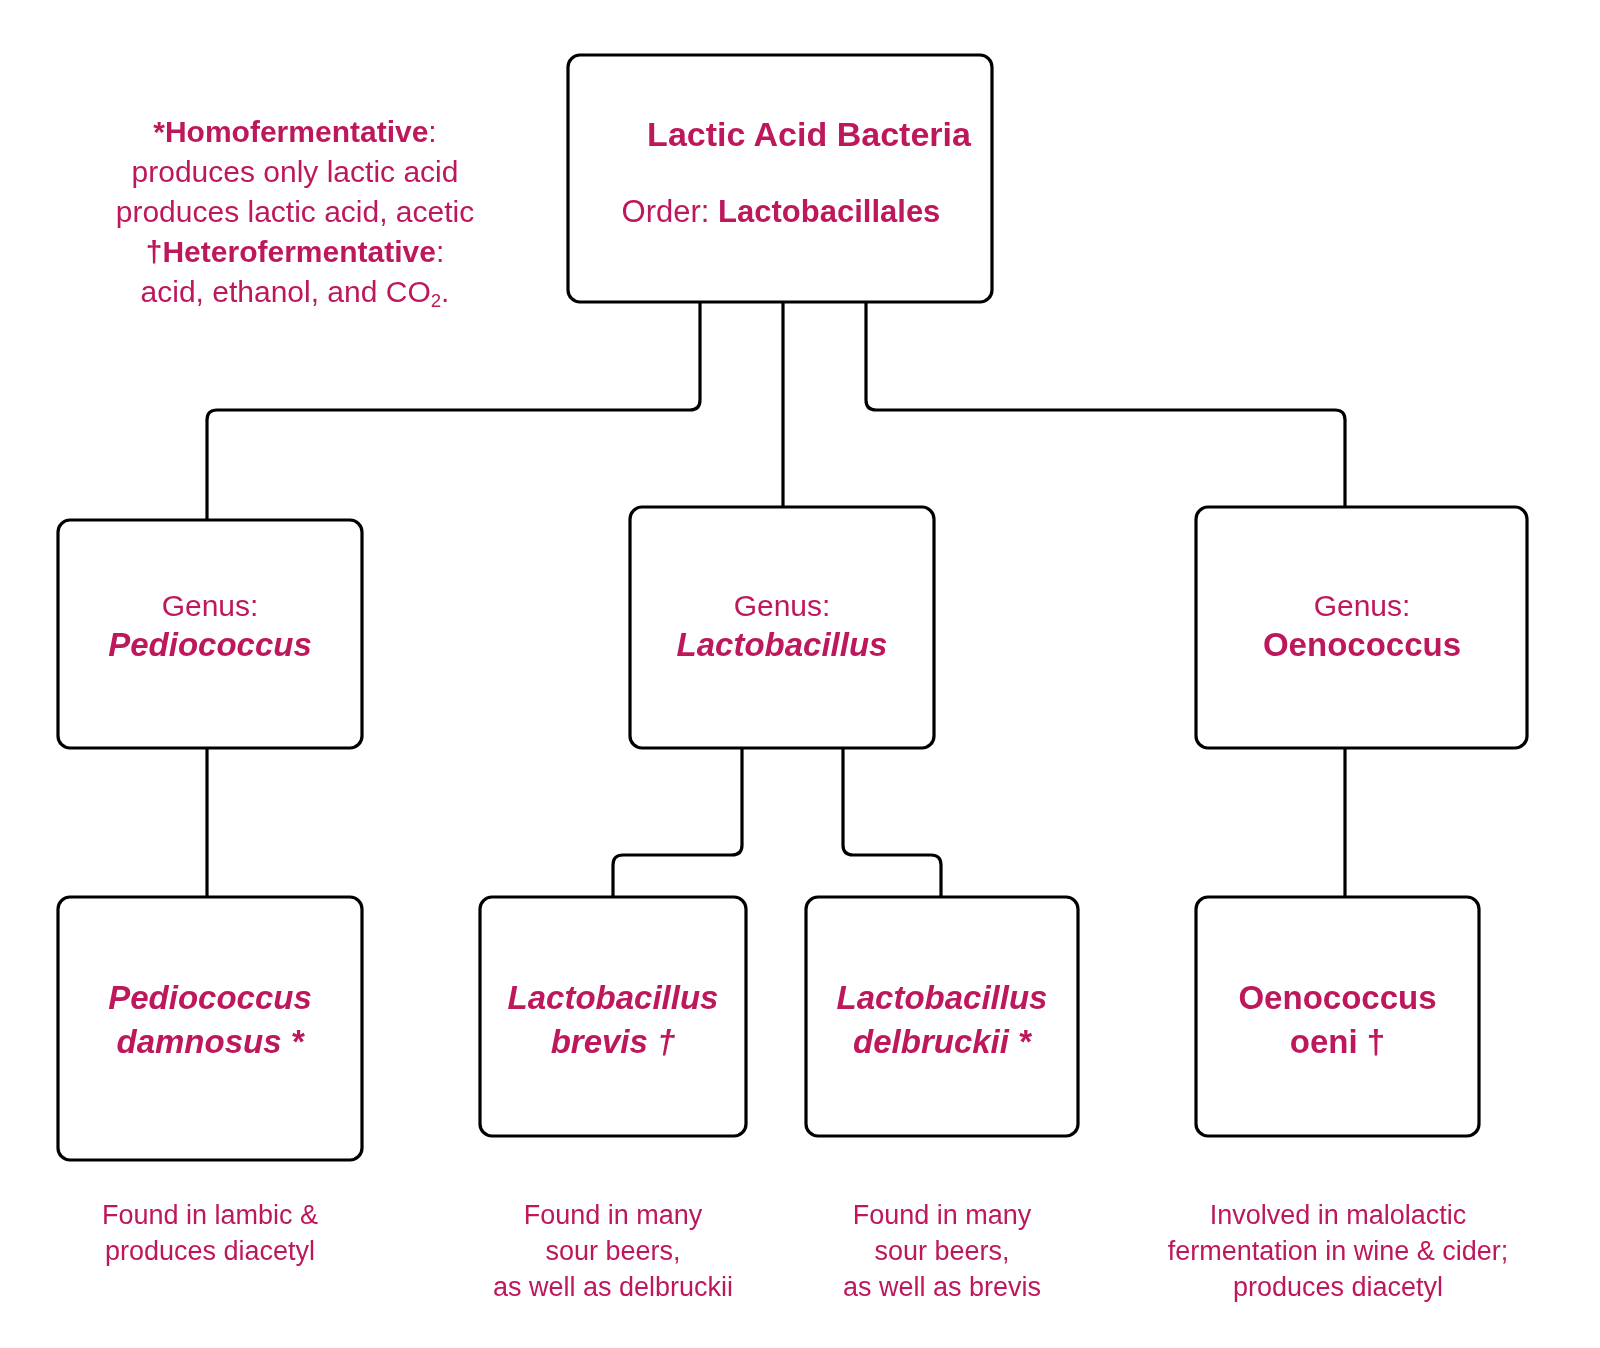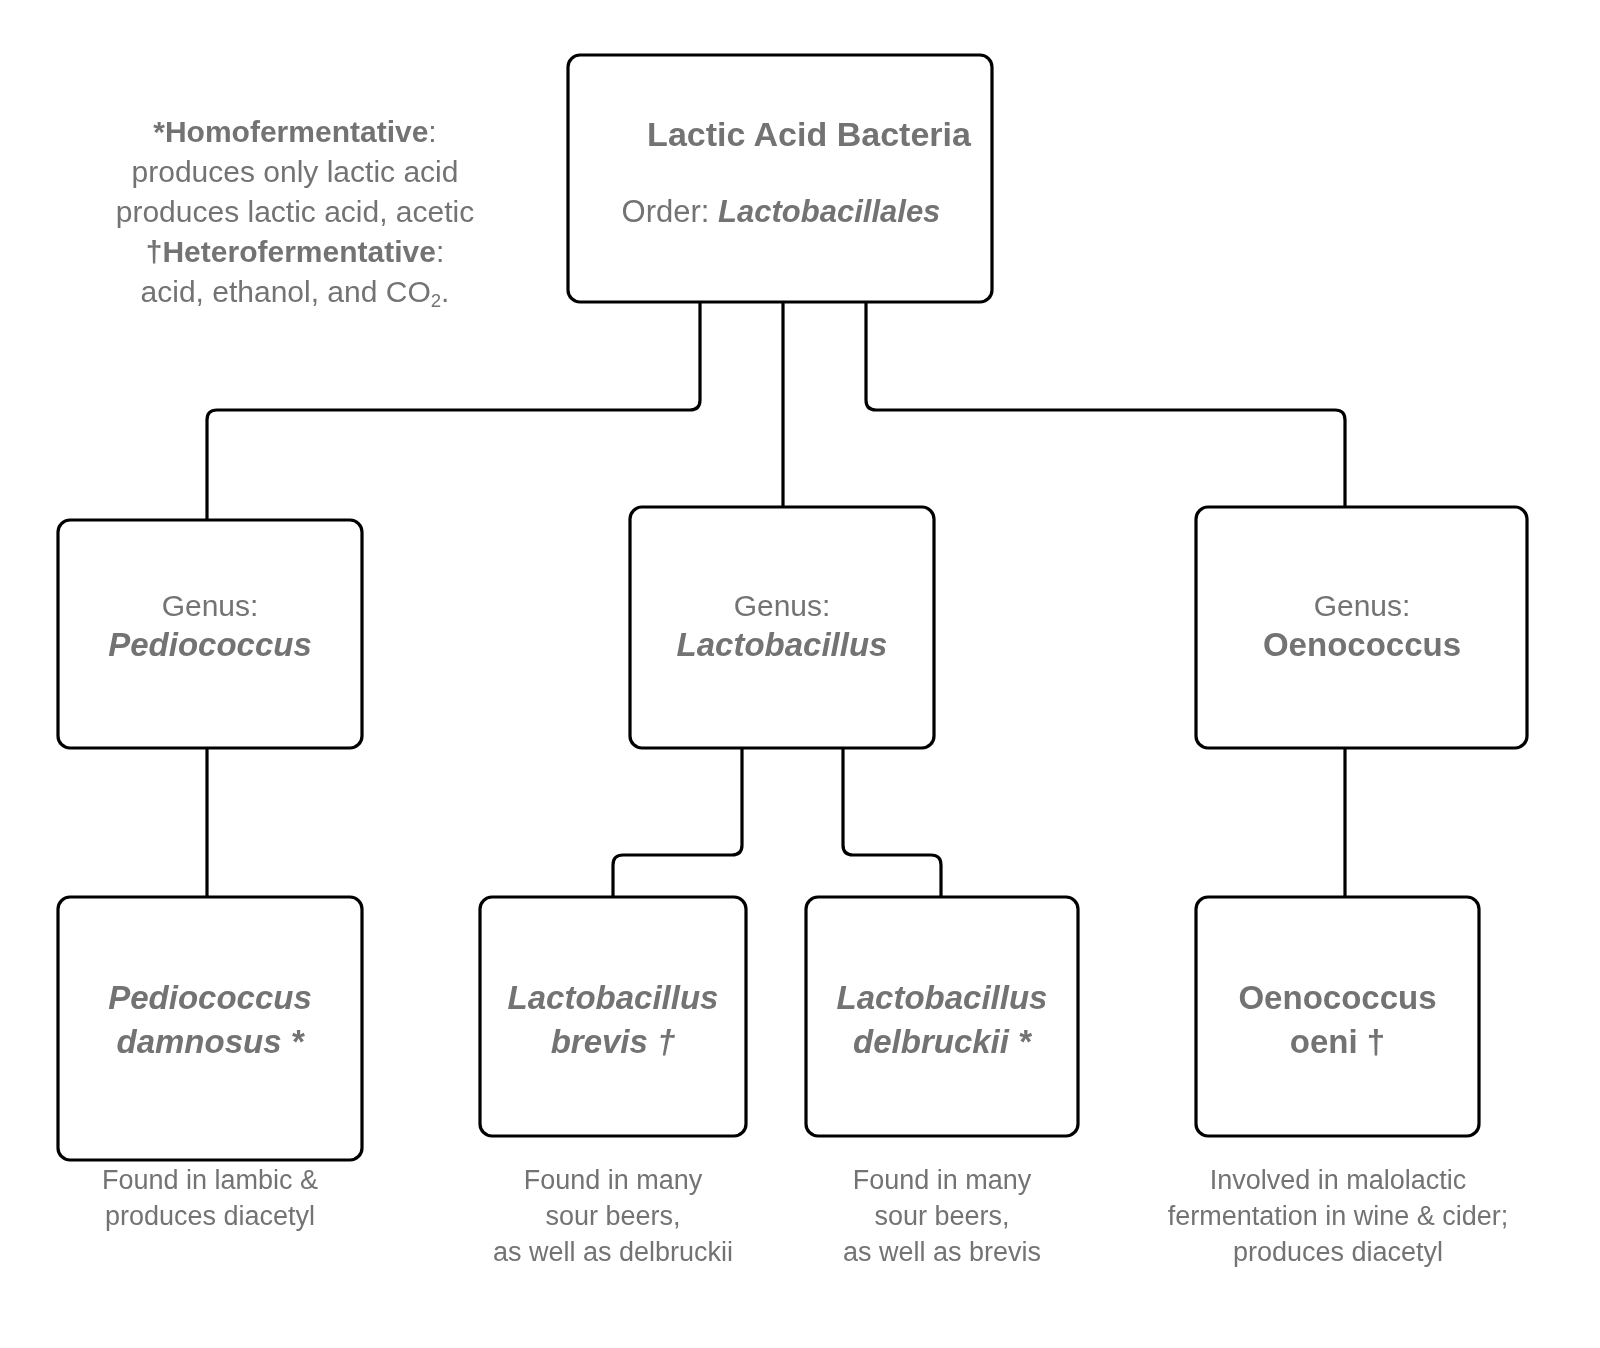--- a/index.html
+++ b/index.html
@@ -35,21 +35,21 @@
     stroke: #000000;
     stroke-width: 3.2;
     stroke-linecap: butt;
     stroke-linejoin: round;
   }
   
   .txt {
     position: absolute;
     text-align: center;
     line-height: 1.3;
-    color: #737373;
+    color: #be185d;
     -webkit-font-smoothing: antialiased;
   }
   .legend {
     left: 60px;
     top: 112px;
     width: 470px;
     font-size: 30px;
     line-height: 1.33;
     text-align: center;
   }
@@ -63,21 +63,21 @@
     font-size: 34px;
     font-weight: bold;
   }
   .root-sub {
     left: 566px;
     top: 192px;
     width: 430px;
     font-size: 31px;
     font-weight: normal;
   }
-  .root-sub .sci { font-weight: bold; font-style: italic; }
+  .root-sub .sci { font-weight: bold; }
 
   .genus-label {
     font-size: 30px;
     font-weight: normal;
     width: 310px;
   }
   .genus-name {
     font-size: 33px;
     font-weight: bold;
     width: 310px;
@@ -88,20 +88,21 @@
     font-size: 33px;
     font-weight: bold;
     line-height: 1.32;
   }
   .species-name.italic { font-style: italic; }
 
   .caption {
     font-size: 27px;
     font-weight: normal;
     line-height: 1.33;
+    margin-top: 35px;
   }
 </style>
 </head>
 <body>
 
 <div id="diagram-root">
 
   <svg class="canvas" viewBox="0 0 1600 1348" xmlns="http://www.w3.org/2000/svg">
 
     <path class="connector" d="M 700 302 L 700 400 Q 700 410 690 410 L 217 410 Q 207 410 207 420 L 207 520"></path>

